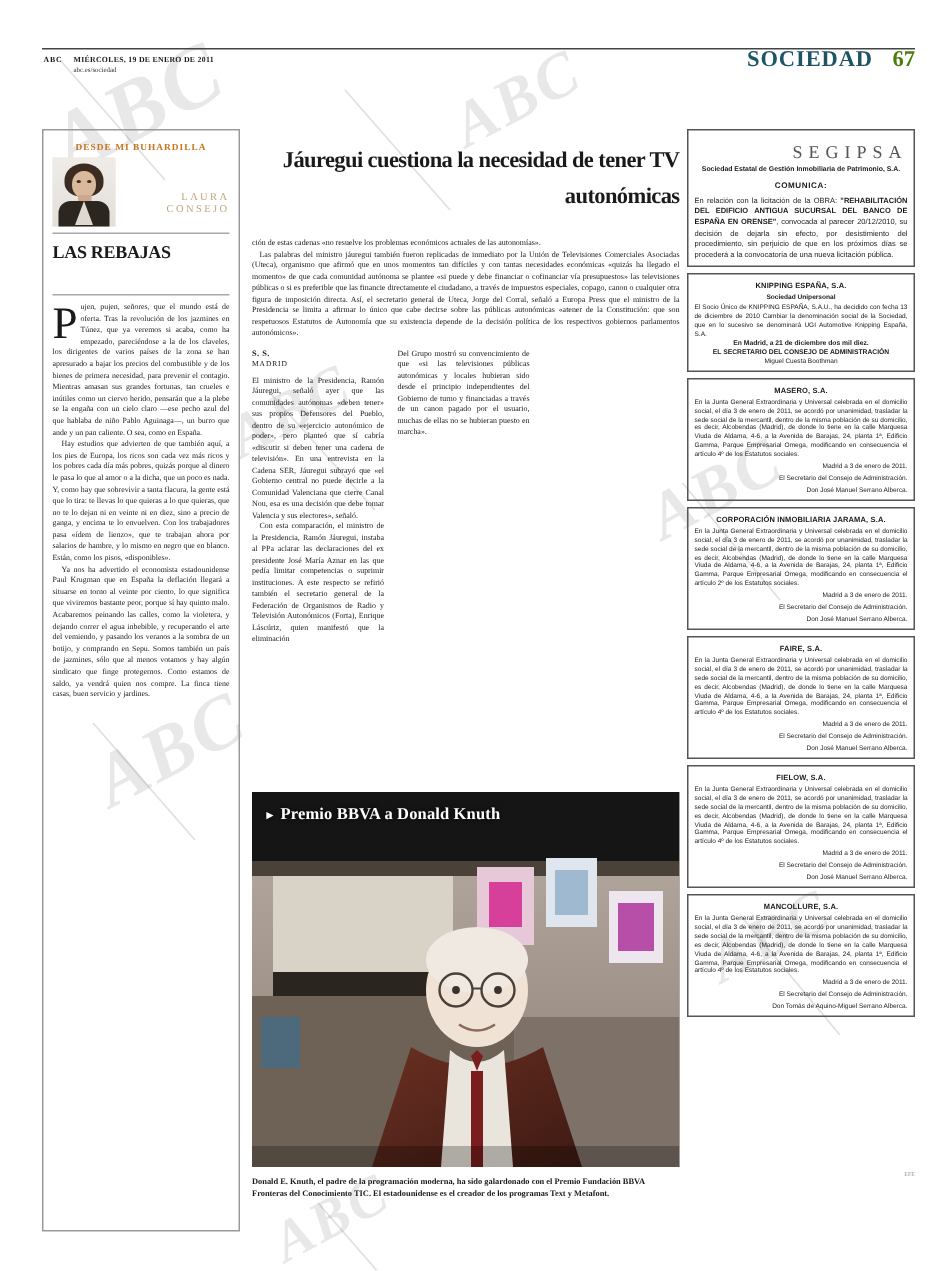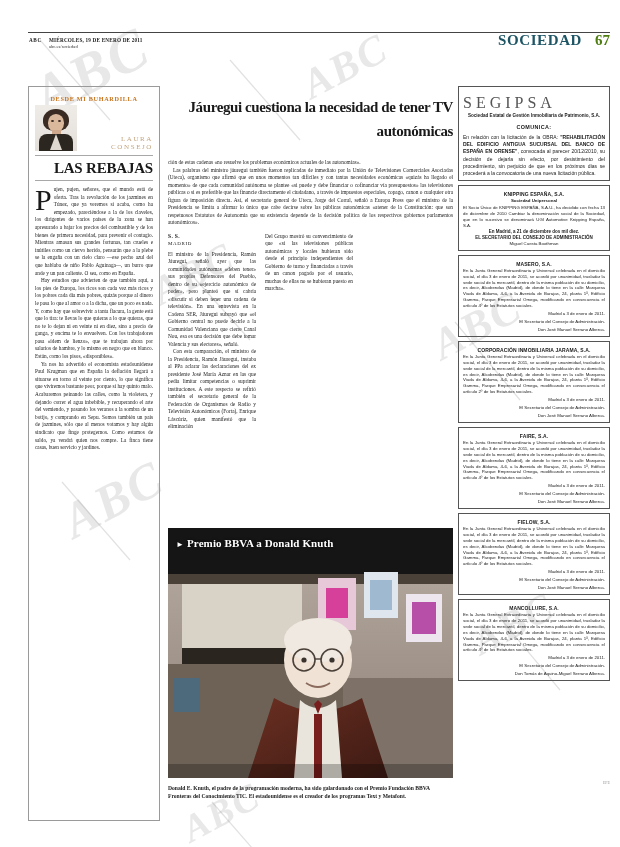--- a/index.html
+++ b/index.html
@@ -36,42 +36,42 @@
   .mh-section{position:absolute;right:38px;top:0px;font-size:15px;font-weight:bold;
               color:#1d5565;letter-spacing:.6px;font-family:"Liberation Serif",serif;}
   .mh-page{position:absolute;right:10px;top:0px;font-size:15px;font-weight:bold;color:#4d7c0f;}
 
   
   .col-left{position:absolute;left:28px;top:86px;width:132px;height:735px;
             border:.7px solid #9a9a9a;box-sizing:border-box;}
   .opinion-inner{padding:6px 6px 0 6px;}
   .kicker{text-align:center;font-size:6.2px;font-weight:bold;color:#c8741d;
           letter-spacing:.7px;margin:2px 0 3px;}
-  .author-box{display:flex;align-items:flex-end;gap:4px;}
+  .author-box{display:flex;align-items:center;gap:4px;}
   .author-photo{width:42px;height:46px;flex:0 0 42px;position:relative;overflow:hidden;
                 background:#e9e6e2;}
   .author-photo .bg{position:absolute;inset:0;background:
       linear-gradient(180deg,#efece8 0%, #e3ded8 100%);}
   .author-photo .hair{position:absolute;left:8px;top:4px;width:26px;height:22px;border-radius:50% 50% 42% 42%;
       background:#3b2c23;}
   .author-photo .face{position:absolute;left:13px;top:9px;width:16px;height:18px;border-radius:48%;
       background:#d9b89c;}
   .author-photo .eyeL{position:absolute;left:16px;top:15px;width:3px;height:2px;border-radius:50%;background:#3a2b22;}
   .author-photo .eyeR{position:absolute;left:23px;top:15px;width:3px;height:2px;border-radius:50%;background:#3a2b22;}
   .author-photo .neck{position:absolute;left:17px;top:25px;width:9px;height:6px;background:#cda88d;}
   .author-photo .body{position:absolute;left:4px;top:29px;width:34px;height:18px;border-radius:8px 8px 0 0;
       background:#2b2620;}
   .author-photo .shirt{position:absolute;left:15px;top:29px;width:12px;height:16px;background:#ded8d0;
       clip-path:polygon(50% 0,100% 100%,0 100%);}
   .author-name{flex:1;text-align:right;padding-top:14px;}
   .author-name .ln1{font-size:7px;letter-spacing:1.6px;color:#c2a47e;}
   .author-name .ln2{font-size:7px;letter-spacing:1.6px;color:#c2a47e;}
   .hr-thin{border-top:.7px solid #a8a8a8;margin:4px 0 0;}
-  .op-title{text-align:right;font-size:15px;line-height:15px;font-weight:bold;
-            margin:5px 0 4px;letter-spacing:-.2px;}
+  .op-title{font-size:12px;line-height:15px;font-weight:bold;
+            margin:5px 0 20px;letter-spacing:-.2px;}
   .hr-thin2{border-top:.7px solid #a8a8a8;margin:3px 0 5px;}
   .op-body{font-size:5.25px;line-height:7.6px;text-align:justify;hyphens:auto;color:#1a1a1a;}
   .op-body p{margin:0;text-indent:6px;}
   .op-body p.first{text-indent:0;}
   .op-body p.first::first-letter{
      float:left;font-size:30px;line-height:25px;font-weight:normal;
      padding:1px 2px 0 0;font-family:"Liberation Serif",serif;}
 
   
   .art{position:absolute;left:168px;top:86px;width:285px;}
@@ -93,21 +93,21 @@
             padding:1px 8px 1px 8px;letter-spacing:.1px;text-shadow:0 0 3px rgba(0,0,0,.8);}
   .ph-label .tri{color:#fff;font-size:8px;margin-right:3px;}
   .photo-caption{position:absolute;left:168px;top:784px;width:285px;font-size:5.6px;line-height:8px;
                  font-weight:bold;}
   .photo-credit{position:absolute;right:10px;top:780px;font-size:4px;color:#999;}
 
   
   .ads{position:absolute;left:458px;top:86px;width:152px;}
   .ad-box{border:.7px solid #555;box-sizing:border-box;margin-bottom:4px;padding:3px 4px;
           font-family:"Liberation Sans",sans-serif;}
-  .segipsa-logo{text-align:left;font-size:16px;letter-spacing:4px;color:#555;
+  .segipsa-logo{text-align:right;font-size:12px;letter-spacing:4px;color:#555;
                 font-family:"Liberation Serif",serif;margin:4px 0 1px;position:relative;}
   .seg-sub{text-align:center;font-size:4.6px;font-weight:bold;line-height:6px;margin-bottom:5px;}
   .seg-com{text-align:center;font-size:5.4px;font-weight:bold;letter-spacing:.4px;margin-bottom:4px;}
   .seg-body{font-size:5px;line-height:7.2px;text-align:justify;}
   .seg-body b{font-weight:bold;}
   .ad-title{text-align:center;font-size:5px;font-weight:bold;letter-spacing:.1px;margin:2px 0 1px;}
   .ad-sub{text-align:center;font-size:4.4px;font-weight:bold;margin-bottom:2px;}
   .ad-body{font-size:4.35px;line-height:5.9px;text-align:justify;}
   .ad-foot{font-size:4.35px;line-height:5.9px;text-align:right;margin-top:2px;}
   .ad-bold-center{text-align:center;font-size:4.5px;font-weight:bold;line-height:6px;}

